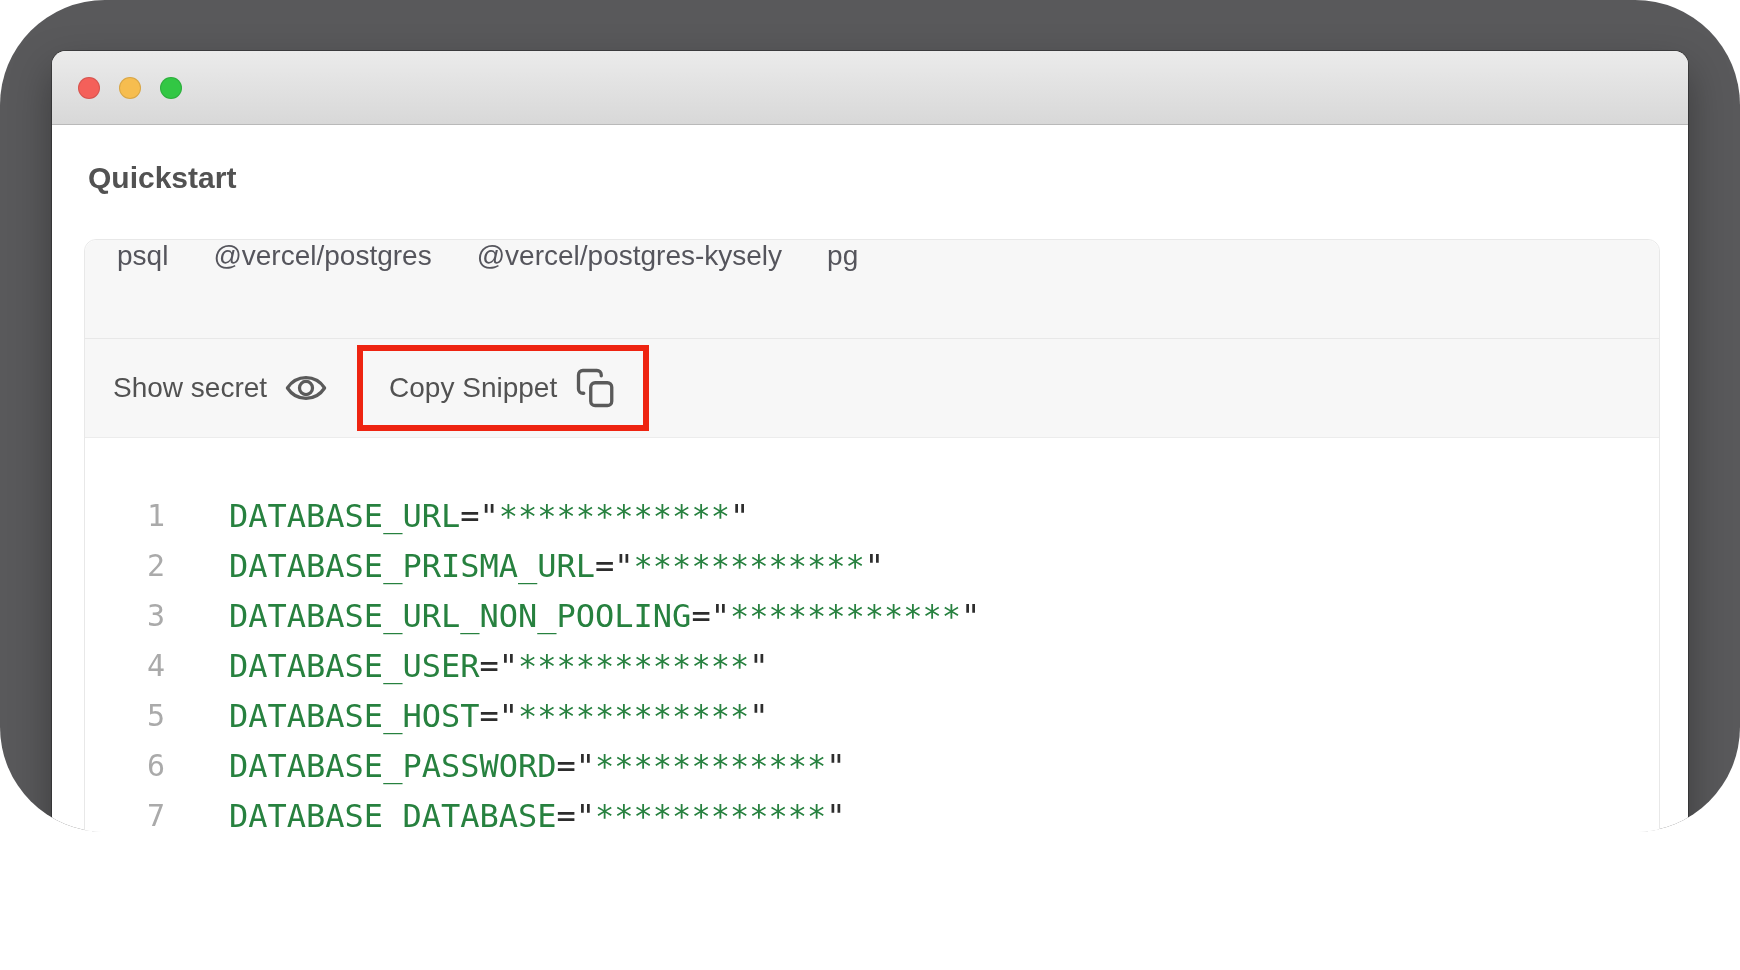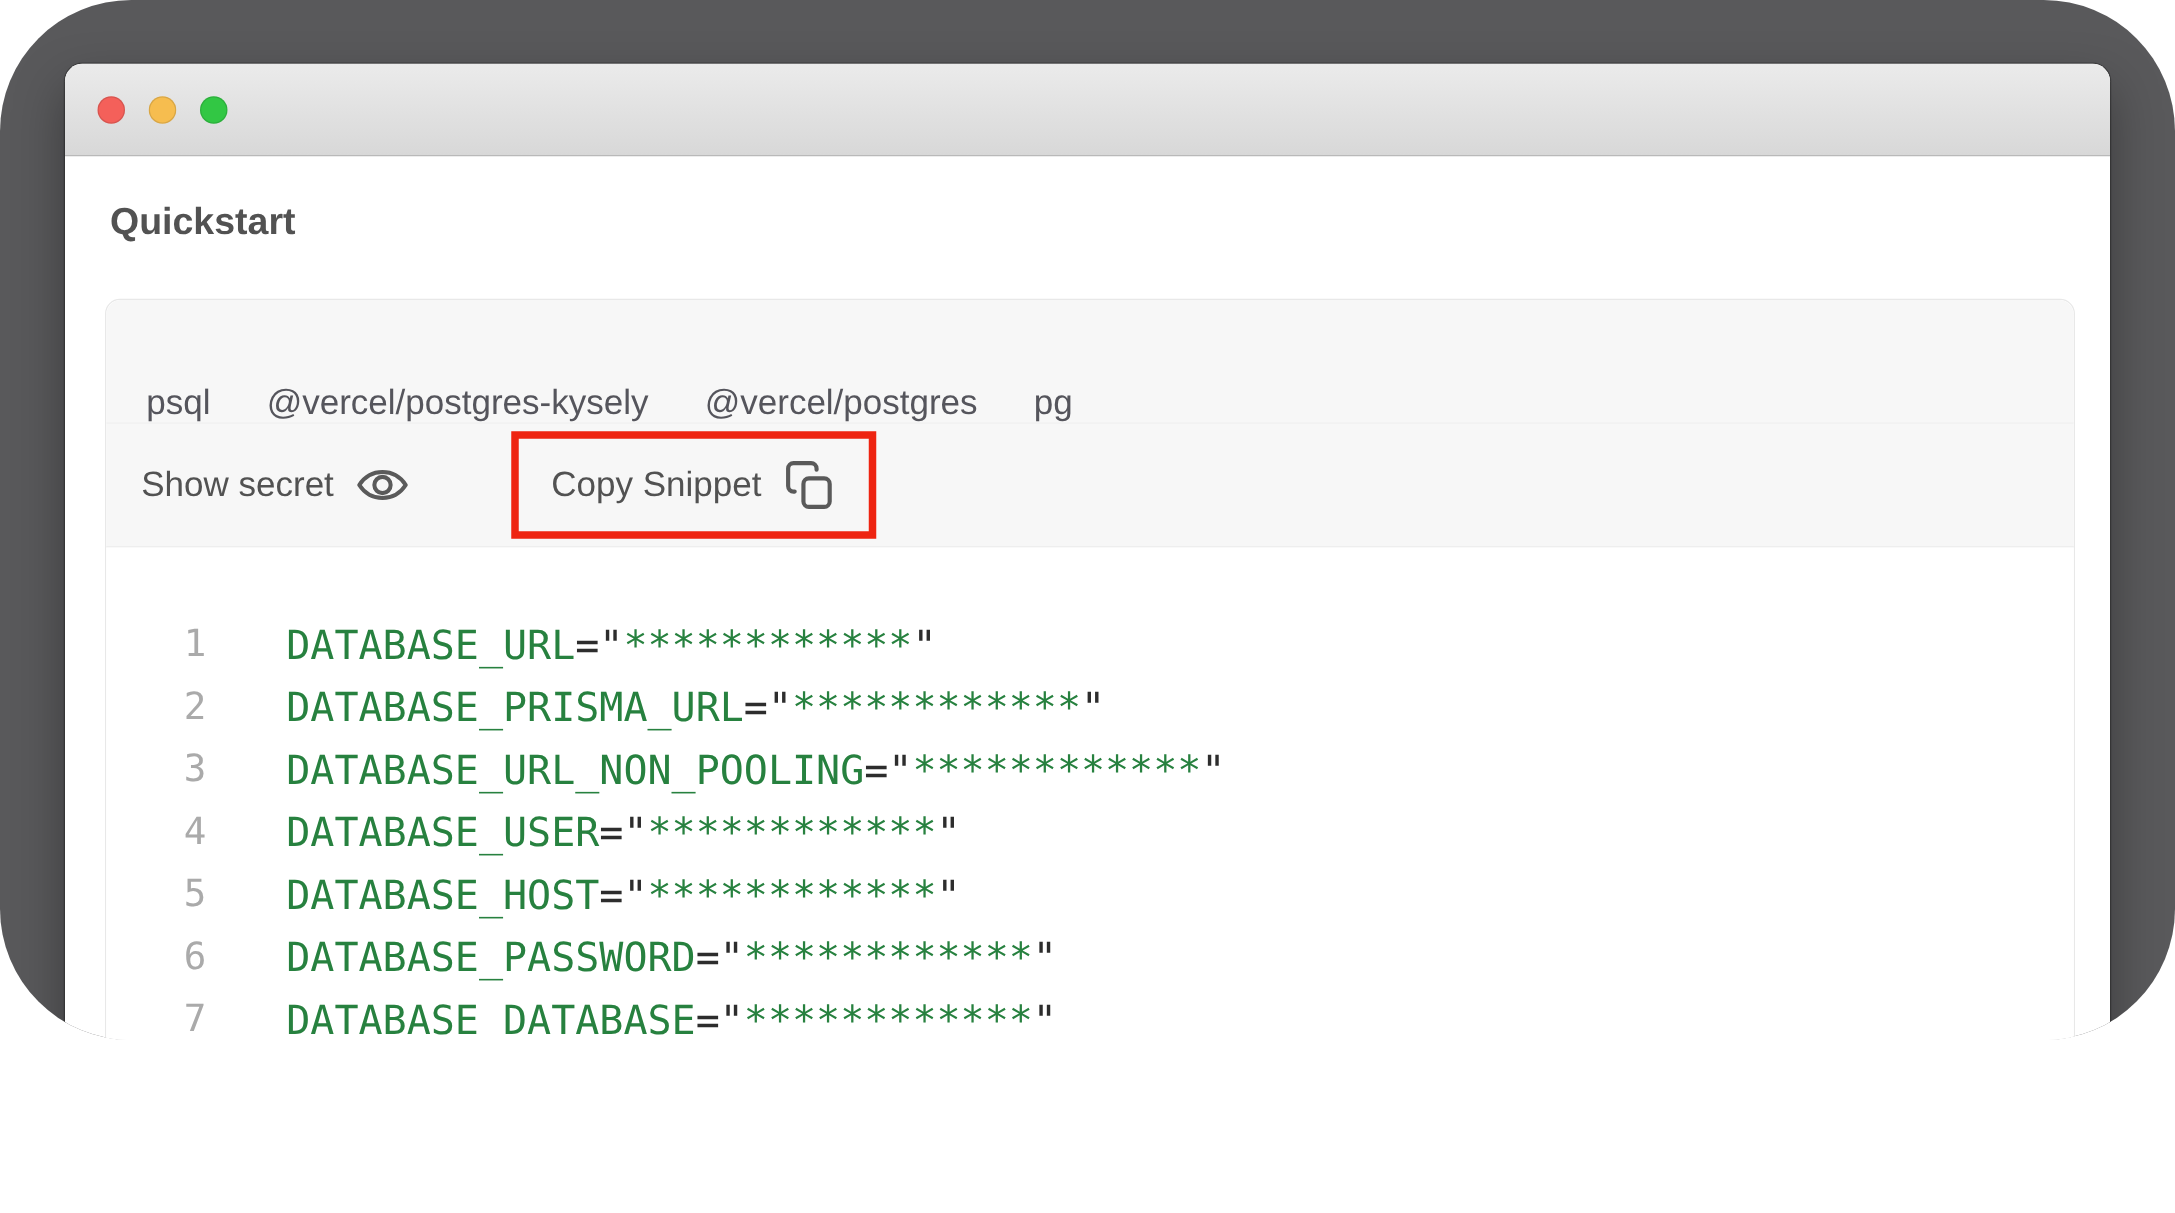--- a/index.html
+++ b/index.html
@@ -66,21 +66,21 @@
     border-bottom: 1px solid #e8e8e8;
     border-radius: 12px 12px 0 0;
     display: flex;
     align-items: stretch;
     gap: 45px;
     padding: 0 32px;
   }
   .tab {
     position: relative;
     display: flex;
-    align-items: flex-end;
+    align-items: flex-start;
     font-size: 28px;
     color: #55555c;
     cursor: pointer;
     white-space: nowrap;
   }
   .tab.active { color: #1b1b1f; }
   .red-underline {
     position: absolute;
     left: -9px; right: -9px;
     bottom: 13px;
@@ -110,21 +110,21 @@
     align-items: center;
     gap: 16px;
     font-size: 28px;
     color: #525252;
     background: none;
     border: none;
     cursor: pointer;
     font-family: inherit;
   }
   .annotation-box {
-    margin-left: 80px;
+    margin-left: 28px;
     border: 6px solid var(--color-annotation-red, #ee2411);
     height: 86px;
     display: flex;
     align-items: center;
   }
   .copy-snippet {
     display: flex;
     align-items: center;
     gap: 18px;
     padding: 0 26px;
@@ -179,24 +179,24 @@
 
       <h1 class="page-title">Quickstart</h1>
 
       <div class="panel">
 
         <div class="tabs">
           <div class="tab">
             <span>psql</span>
           </div>
           <div class="tab">
+            <span>@vercel/postgres</span>
+          </div>
+          <div class="tab">
             <span>@vercel/postgres-kysely</span>
-          </div>
-          <div class="tab">
-            <span>@vercel/postgres</span>
           </div>
           <div class="tab">
             <span>pg</span>
           </div>
         </div>
 
         <div class="toolbar">
           <button class="show-secret">
             <span>Show secret</span>
             <span class="icon">

